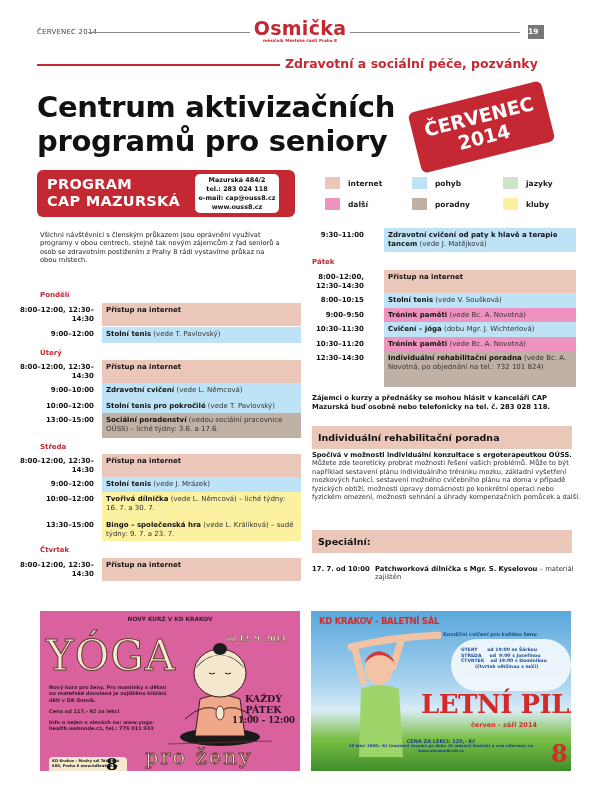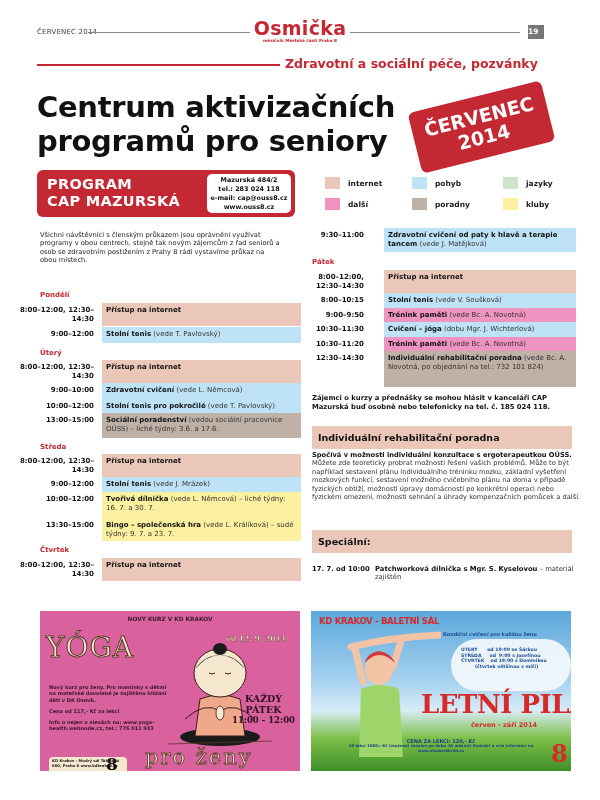--- a/index.html
+++ b/index.html
@@ -17,21 +17,21 @@
   .sec-line { position: absolute; left: 37px; top: 64px; width: 243px; height: 2px; background: #c32833; }
   .sec-title { position: absolute; left: 285px; top: 56px; font-size: 12.5px; font-weight: bold; color: #c32833; white-space: nowrap; }
 
   
   .main-title { position: absolute; left: 37px; top: 90px; font-size: 29px; font-weight: bold; line-height: 34px; color: #111; letter-spacing: -0.3px; }
   .month-badge { position: absolute; left: 413px; top: 96px; width: 137px; height: 62px; background: #c32833; border-radius: 6px; transform: rotate(-14deg); color: #fff; text-align: center; font-weight: bold; font-size: 19px; line-height: 21px; padding-top: 10px; }
 
   
   .prog-box { position: absolute; left: 37px; top: 170px; width: 258px; height: 47px; background: #c32833; border-radius: 6px; }
   .prog-box .pt { position: absolute; left: 10px; top: 6px; color: #fff; font-weight: bold; font-size: 14.5px; line-height: 17px; letter-spacing: 0.3px; }
-  .prog-box .info { position: absolute; left: 170px; top: 4px; width: 84px; height: 39px; background: #fff; border-radius: 5px; text-align: center; font-size: 6.4px; font-weight: bold; line-height: 9px; padding-top: 2px; color: #111; }
+  .prog-box .info { position: absolute; left: 158px; top: 4px; width: 84px; height: 39px; background: #fff; border-radius: 5px; text-align: center; font-size: 6.4px; font-weight: bold; line-height: 9px; padding-top: 2px; color: #111; }
 
   
   .legend { position: absolute; left: 325px; top: 177px; width: 240px; height: 40px; }
   .leg { position: absolute; display: flex; align-items: center; font-size: 7.5px; font-weight: bold; }
   .leg .sw { width: 15px; height: 12px; margin-right: 8px; }
 
   
   .intro { position: absolute; left: 40px; top: 231px; width: 240px; font-size: 6.7px; line-height: 8.4px; color: #222; }
 
   
@@ -57,21 +57,21 @@
   .para { position: absolute; left: 312px; top: 451px; width: 272px; font-size: 6.7px; line-height: 8.4px; color: #333; }
   .para b { color: #111; }
   .special { position: absolute; left: 312px; top: 565px; display: flex; font-size: 6.8px; line-height: 8.4px; }
   .special .d { width: 63px; font-weight: bold; color: #111; }
   .special .e { color: #333; }
   .special .e b { color: #111; }
 
   
   .ad-yoga { position: absolute; left: 40px; top: 611px; width: 260px; height: 160px; background: #d9619e; overflow: hidden; }
   .ad-yoga .hd { position: absolute; left: 0; top: 5px; width: 100%; text-align: center; font-size: 5.8px; font-weight: bold; color: #3a1a2a; }
-  .ad-yoga .big { position: absolute; left: 6px; top: 20px; font-family: "DejaVu Serif", serif; font-size: 28px; color: #f6e7cf; -webkit-text-stroke: 1px #5a3a2a; letter-spacing: 1px; }
+  .ad-yoga .big { position: absolute; left: 6px; top: 20px; font-family: "DejaVu Serif", serif; font-size: 42px; color: #f6e7cf; -webkit-text-stroke: 1px #5a3a2a; letter-spacing: 1px; }
   .ad-yoga .date { position: absolute; left: 186px; top: 23px; font-family: "DejaVu Serif", serif; font-size: 7.5px; font-weight: bold; color: #f6e7cf; -webkit-text-stroke: 0.3px #5a3a2a; }
   .ad-yoga .txt { position: absolute; left: 9px; top: 73px; width: 120px; font-size: 5px; font-weight: bold; line-height: 6.3px; color: #3a1a2a; }
   .ad-yoga .friday { position: absolute; left: 187px; top: 82px; width: 73px; text-align: center; font-family: "DejaVu Serif", serif; font-weight: bold; font-size: 9.5px; line-height: 11px; color: #2a1020; }
   .ad-yoga .friday .hrs { font-size: 8.5px; }
   .ad-yoga .kd { position: absolute; left: 9px; top: 146px; width: 78px; height: 21px; background: #f6e7cf; border-radius: 4px; font-size: 3.8px; font-weight: bold; line-height: 4.6px; padding: 2px 3px; color: #222; }
   .ad-yoga .eight { position: absolute; left: 66px; top: 143px; font-size: 17px; font-weight: bold; color: #111; font-family: "DejaVu Serif", serif; }
   .ad-yoga .pro { position: absolute; left: 105px; top: 134px; font-family: "DejaVu Serif", serif; font-size: 21px; color: #f6e7cf; -webkit-text-stroke: 0.8px #5a3a2a; letter-spacing: 2px; }
   .ad-yoga .fig { position: absolute; left: 125px; top: 30px; width: 110px; height: 110px; }
 
   .ad-pil { position: absolute; left: 311px; top: 611px; width: 260px; height: 160px; overflow: hidden;
@@ -227,21 +227,21 @@
 </div>
 <div class="row col-r" style="left:302px;top:337px">
   <div class="tm">10:30–11:20</div>
   <div class="ev c-pam" style="height:14px"><b>Trénink paměti</b><span> (vede Bc. A. Novotná)</span></div>
 </div>
 <div class="row col-r" style="left:302px;top:351px">
   <div class="tm">12:30–14:30</div>
   <div class="ev c-por" style="height:36px"><b>Individuální rehabilitační poradna</b><span> (vede Bc. A. Novotná, po objednání na tel.: 732 101 824)</span></div>
 </div>
 
-<div class="contact-note">Zájemci o kurzy a přednášky se mohou hlásit v kanceláři CAP Mazurská buď osobně nebo telefonicky na tel. č. 185 024 118.</div>
+<div class="contact-note">Zájemci o kurzy a přednášky se mohou hlásit v kanceláři CAP Mazurská buď osobně nebo telefonicky na tel. č. 283 028 118.</div>
 
 <div class="sub-head" style="top:426px">Individuální rehabilitační poradna</div>
 <div class="para"><b>Spočívá v možnosti individuální konzultace s ergoterapeutkou OÚSS.</b><span> Můžete zde teoreticky probrat možnosti řešení vašich problémů. Může to být například sestavení plánu individuálního tréninku mozku, základní vyšetření mozkových funkcí, sestavení možného cvičebního plánu na doma v případě fyzických obtíží, možnosti úpravy domácnosti po konkrétní operaci nebo fyzickém omezení, možnosti sehnání a úhrady kompenzačních pomůcek a další.</span></div>
 
 <div class="sub-head" style="top:530px">Speciální:</div>
 <div class="special">
   <div class="d">17. 7. od 10:00</div>
   <div class="e" style="width:200px"><b>Patchworková dílnička s Mgr. S. Kyselovou</b><span> – materiál zajištěn</span></div>
 </div>
 

